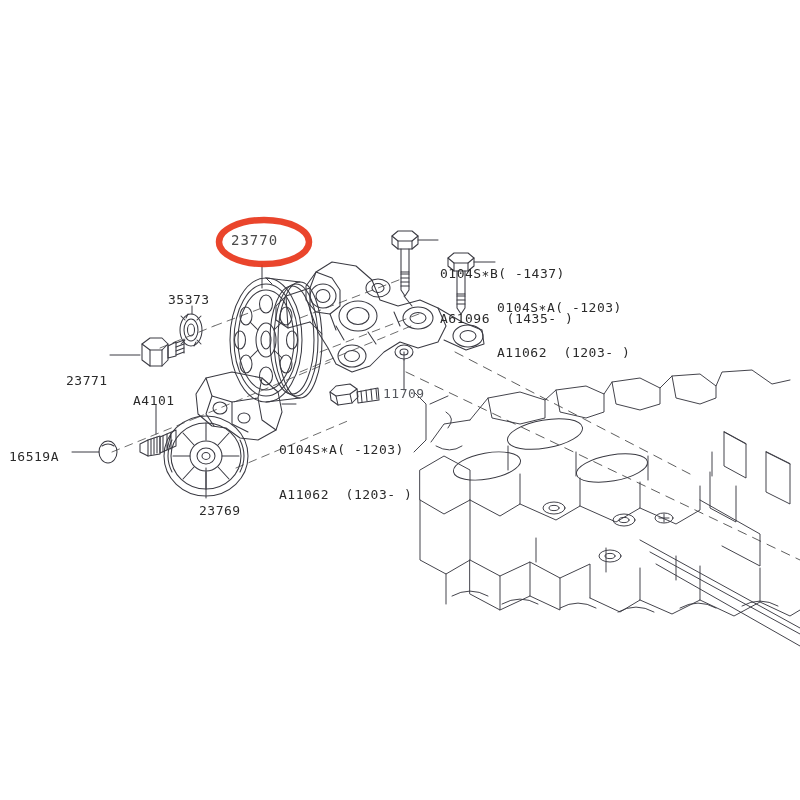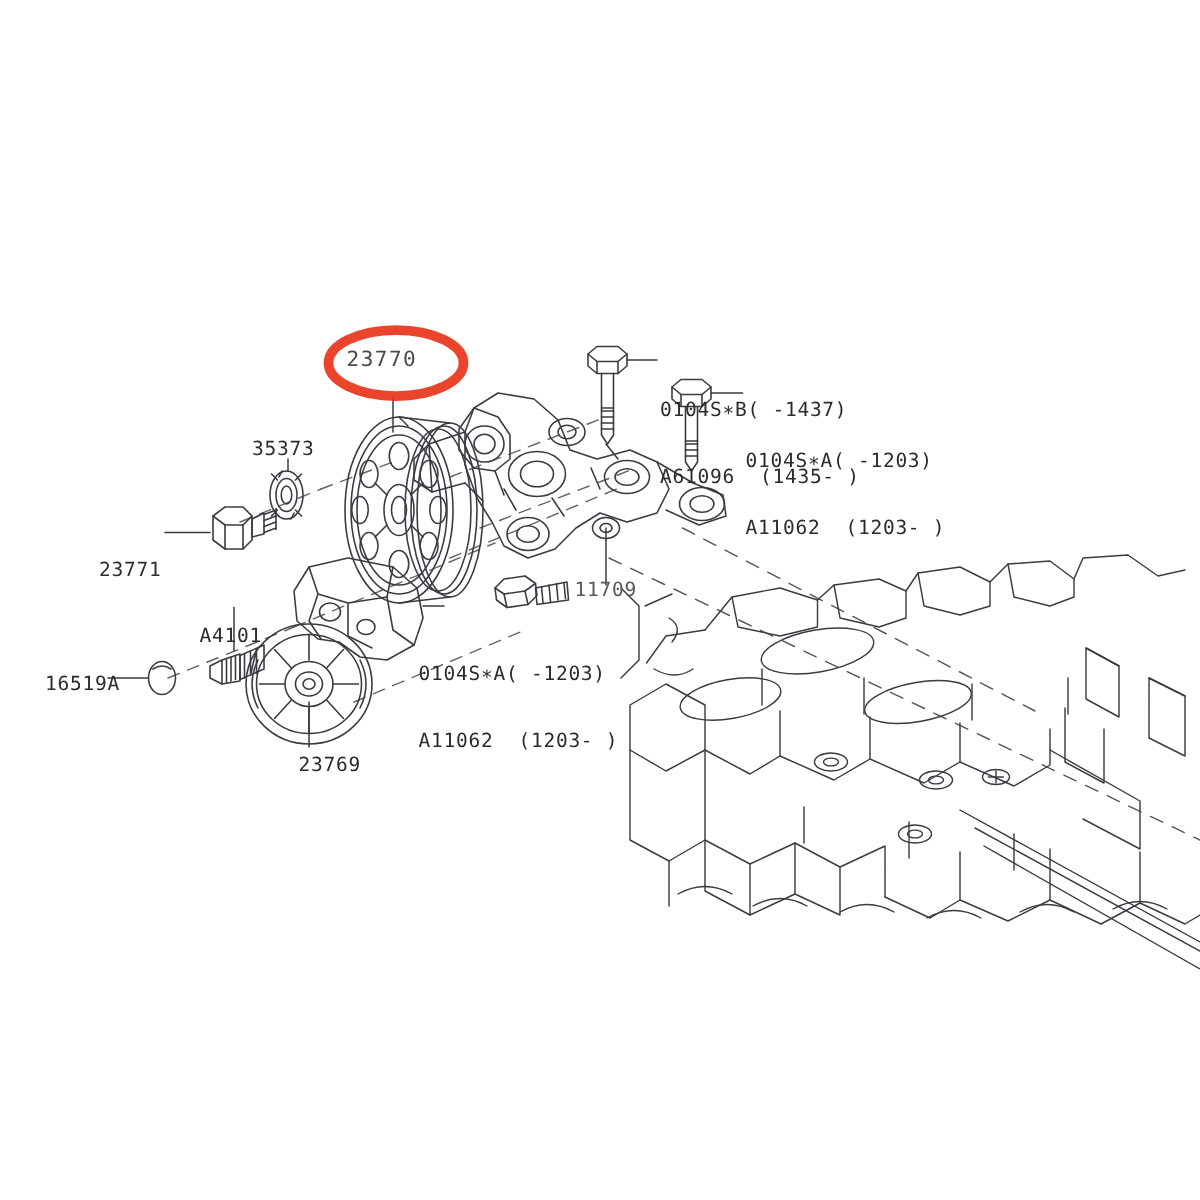--- a/index.html
+++ b/index.html
@@ -348,22 +348,22 @@
     </g>
   </svg>
 
   <svg style="position:absolute;left:213px;top:213px;width:102px;height:58px;" viewBox="0 0 102 58" xmlns="http://www.w3.org/2000/svg">
     <ellipse cx="51" cy="29" rx="45" ry="22" fill="none" stroke="#E8351A" stroke-width="6.5" opacity="0.92"></ellipse>
   </svg>
   <div class="callout-text" style="left:231px;top:232px;">23770</div>
 
   <div class="label" style="left:168px;top:292px;">35373</div>
   <div class="label" style="left:66px;top:373px;">23771</div>
-  <div class="label" style="left:133px;top:393px;margin-top:24px;">A4101</div>
-  <div class="label" style="left:30px;top:449px;">16519A</div>
+  <div class="label" style="left:133px;top:393px;">A4101</div>
+  <div class="label" style="left:9px;top:449px;">16519A</div>
   <div class="label" style="left:199px;top:503px;">23769</div>
   <div class="label" style="left:383px;top:386px;color:#55585e;">11709</div>
 
   <div class="label" style="left:440px;top:236px;">
     <div>0104S∗B( -1437)</div>
     <div>A61096  (1435- )</div>
   </div>
 
   <div class="label" style="left:497px;top:270px;">
     <div>0104S∗A( -1203)</div>

